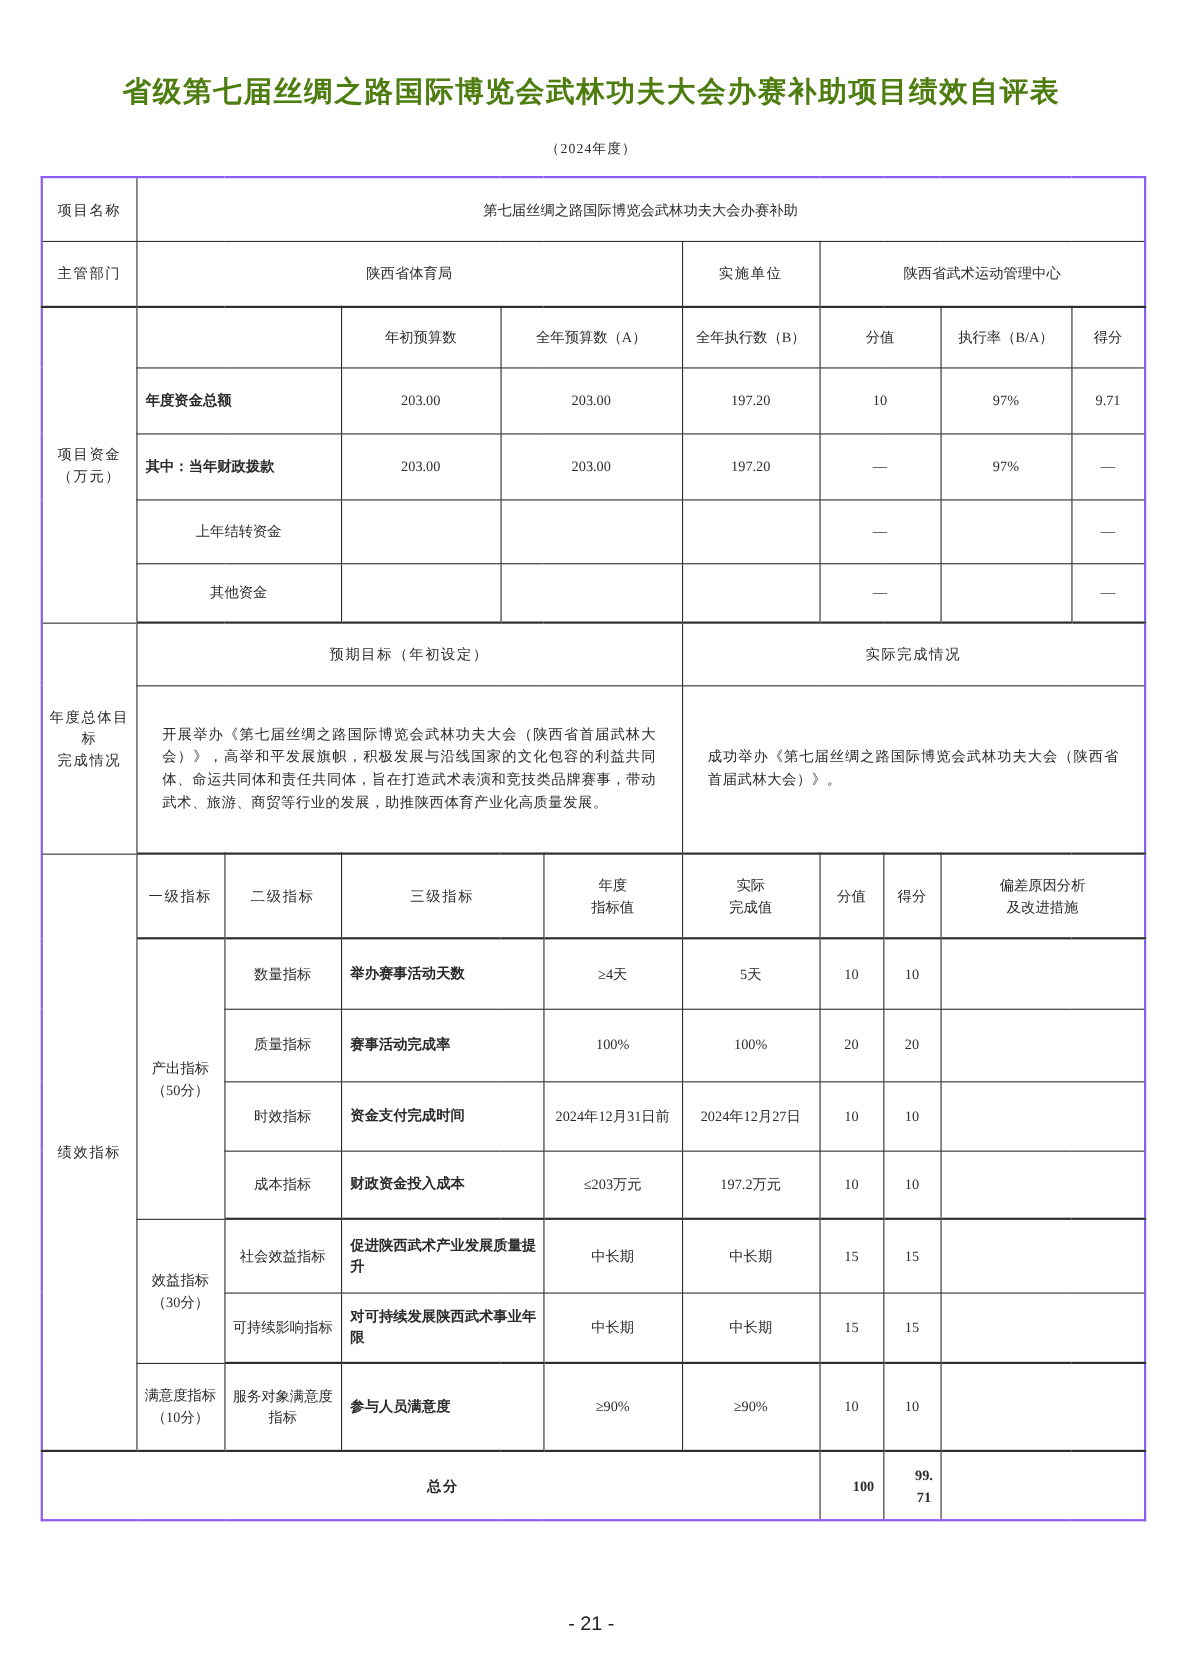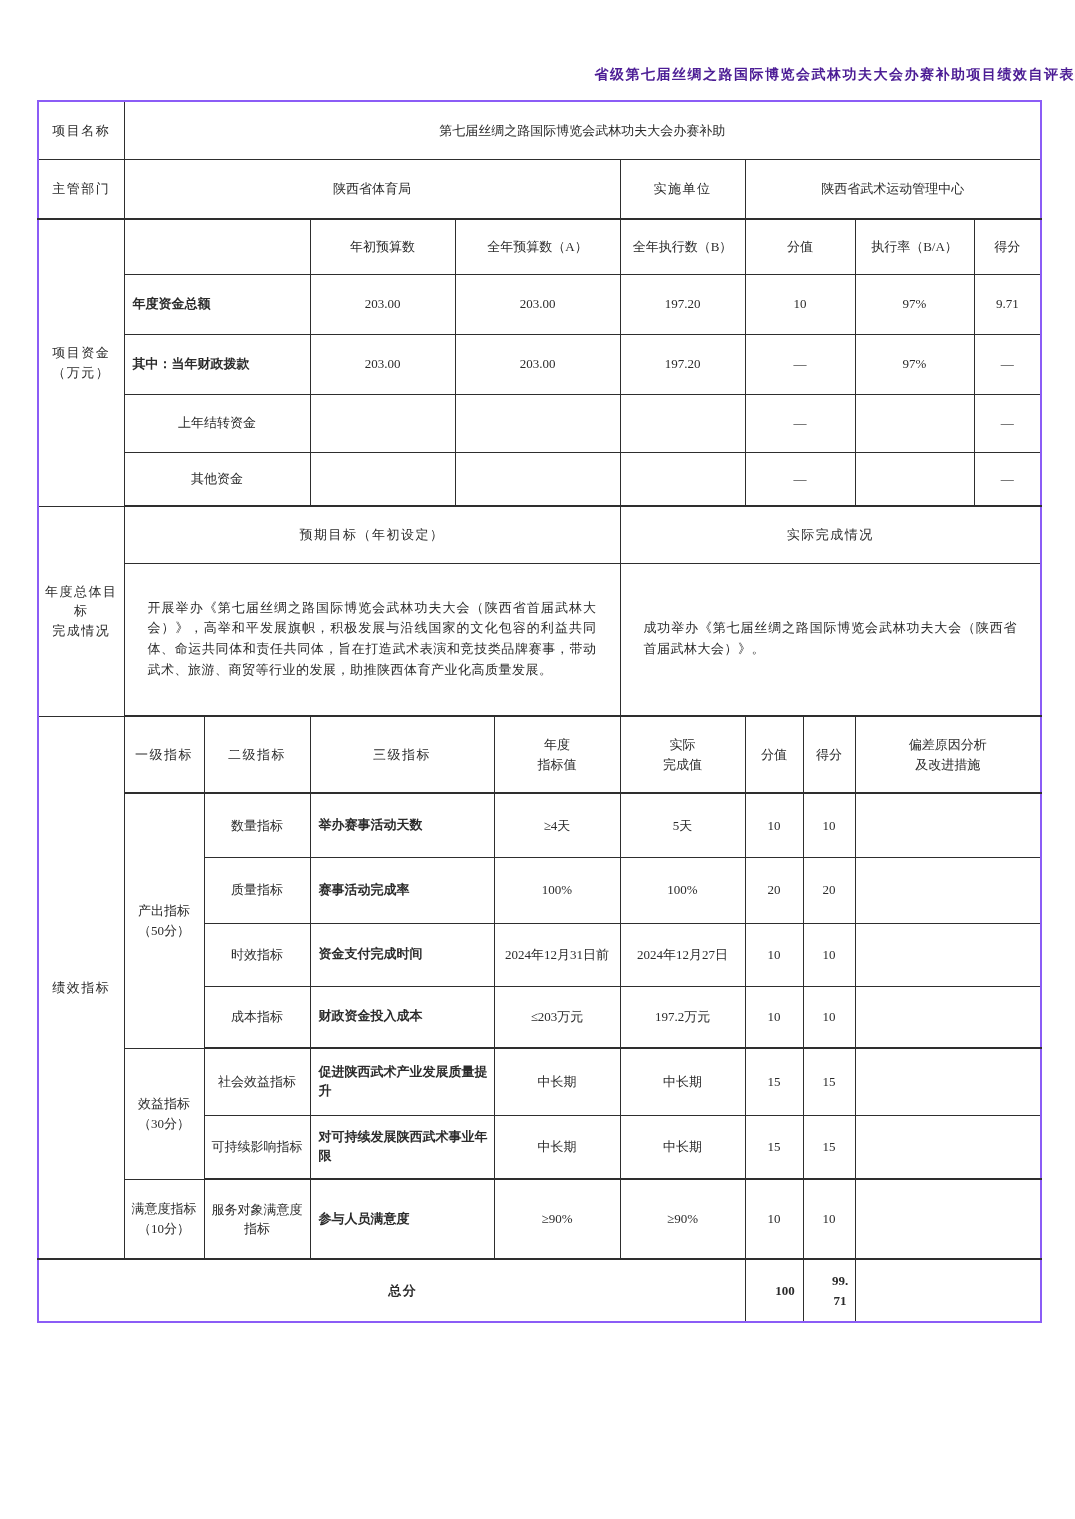--- a/index.html
+++ b/index.html
@@ -8,25 +8,25 @@
     height: 1519px;
     background: #ffffff;
     color: #2b2b2b;
     font-family: "Liberation Serif", "DejaVu Serif", serif;
     position: relative;
   }
   .page { width: 1075px; height: 1519px; position: relative; overflow: hidden; }
 
   .doc-title {
     margin-top: 66px;
-    text-align: right;
-    font-size: 14px;
+    text-align: center;
+    font-size: 26px;
     font-weight: bold;
     letter-spacing: 1.5px;
-    color: #4c1d95;
+    color: #4d7c0f;
   }
   .doc-subtitle {
     margin-top: 26px;
     text-align: center;
     font-size: 12.5px;
     letter-spacing: 1px;
   }
 
   table.main {
     border-collapse: collapse;
@@ -72,20 +72,21 @@
     font-family: "Liberation Sans", "DejaVu Sans", sans-serif;
     color: #222;
   }
 </style>
 </head>
 <body>
 
 <div class="page">
 
   <div class="doc-title">省级第七届丝绸之路国际博览会武林功夫大会办赛补助项目绩效自评表</div>
+  <div class="doc-subtitle">（2024年度）</div>
 
   <table class="main">
     <colgroup>
       <col style="width:86px">
         <col style="width:80px">
         <col style="width:106px">
         <col style="width:145px">
       <col style="width:39px">
         <col style="width:126px">
         <col style="width:125px">
@@ -265,14 +266,15 @@
 
     <tr style="height:63px">
       <td colspan="7" class="bold lbl">总分</td>
       <td class="bold">100</td>
       <td class="bold">99.71</td>
       <td colspan="2"></td>
     </tr>
   </tbody>
     </table>
 
+  <div class="doc-footer">- 21 -</div>
 
 </div>
 
 </body></html>

